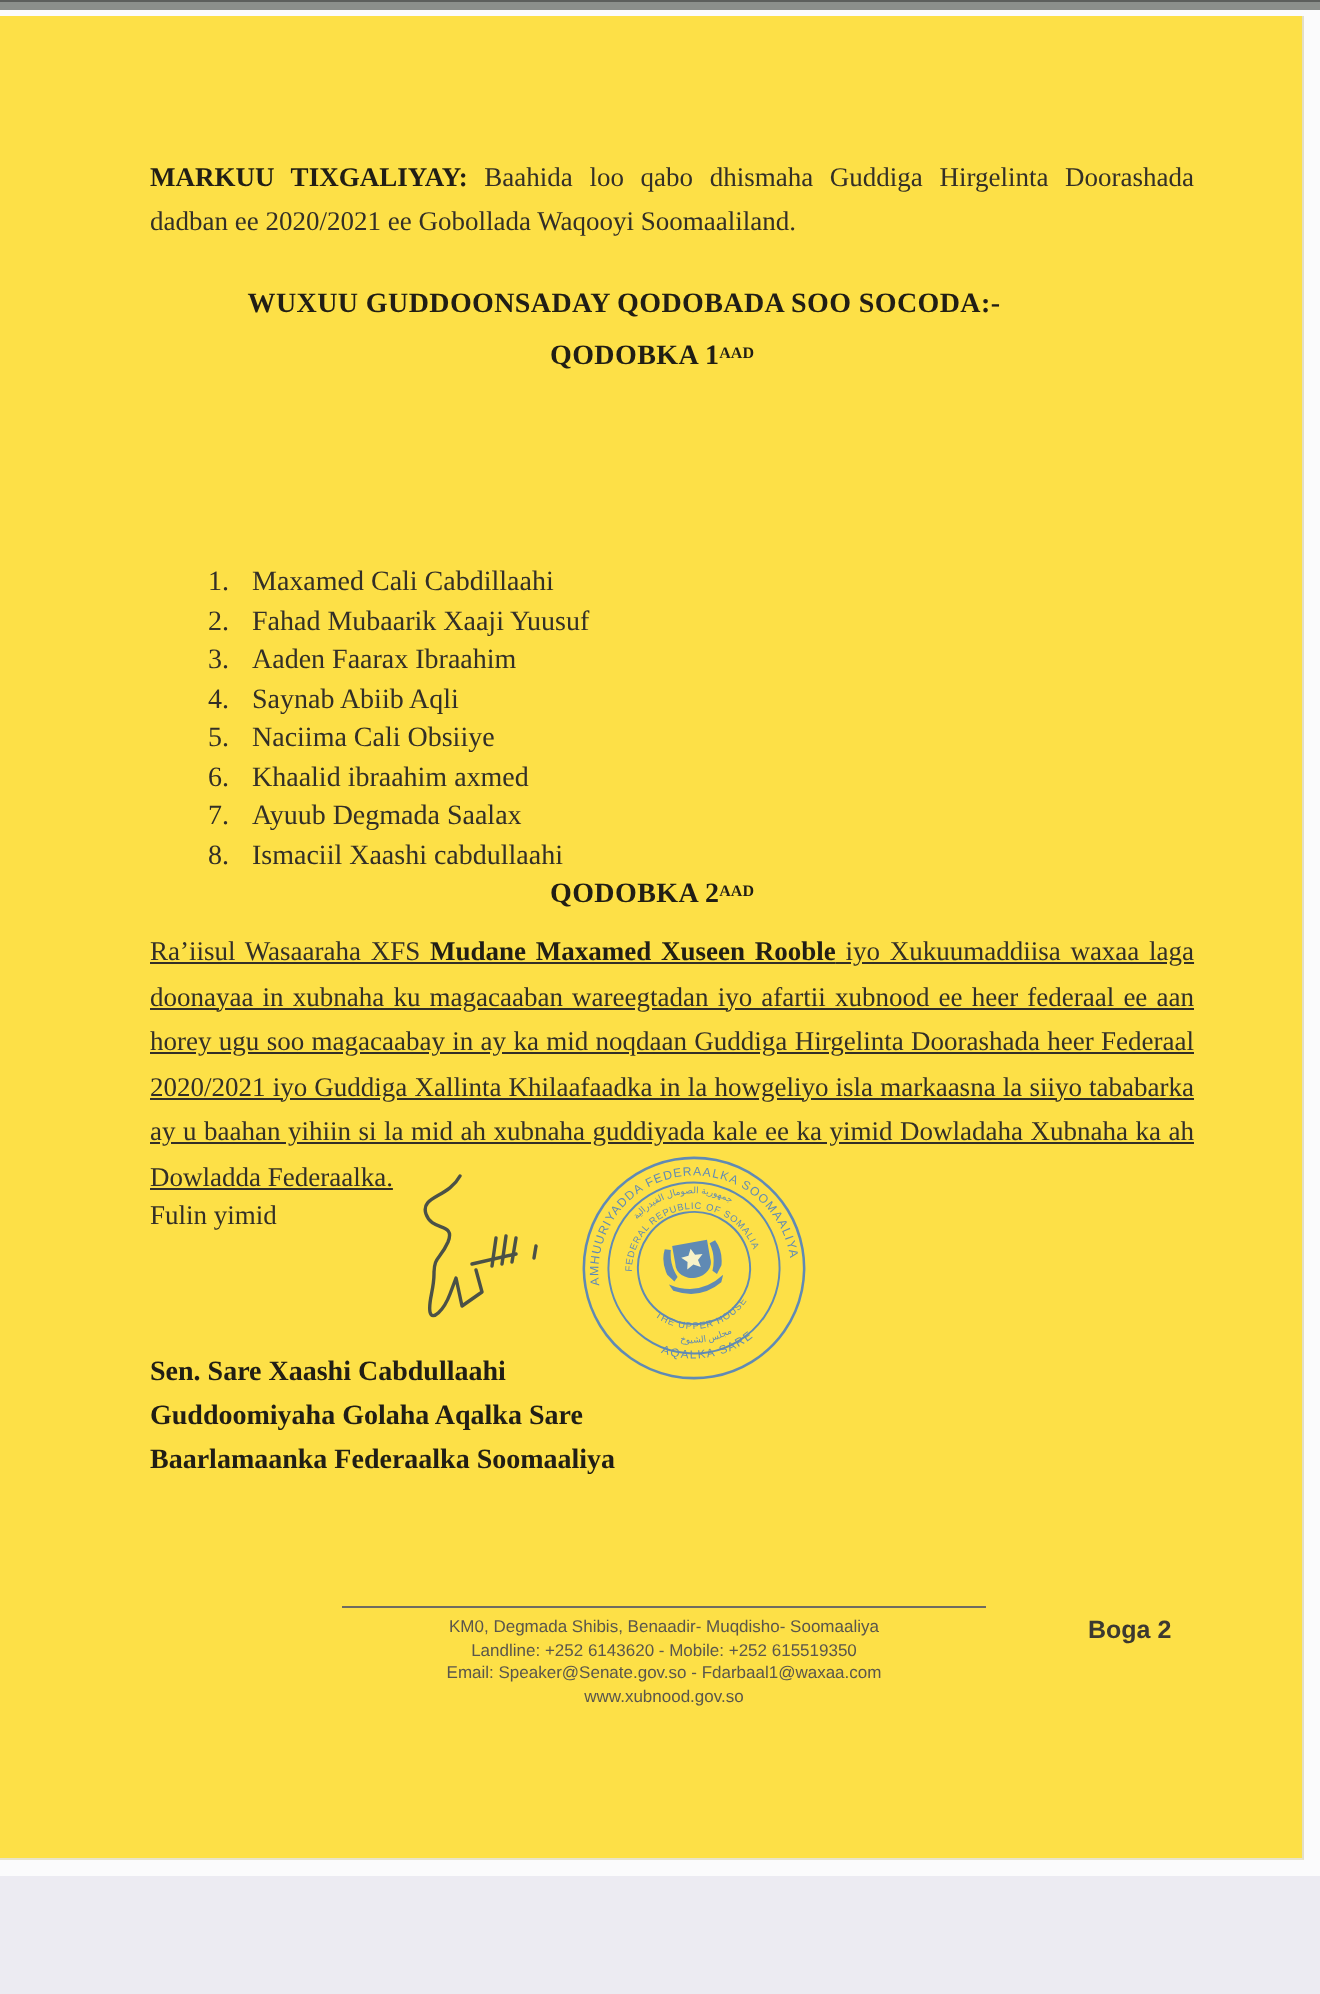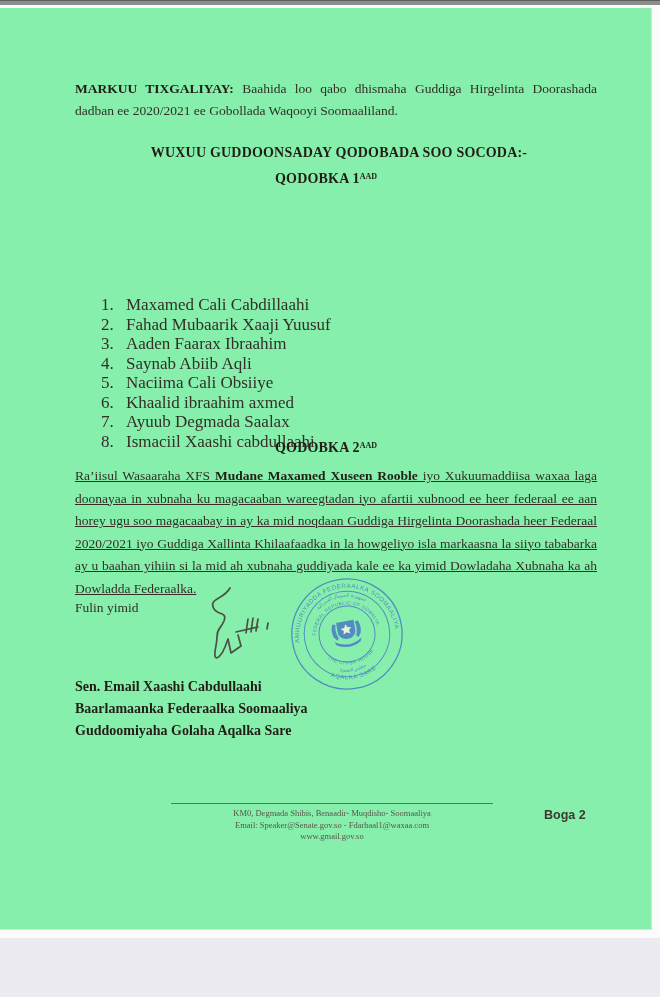--- a/index.html
+++ b/index.html
@@ -14,52 +14,51 @@
     position: absolute; top: 0; left: 0; width: 660px; height: 938px;
     background: #fbfbfc;
   }
   .top-strip {
     position: absolute; top: 0; left: 0; width: 660px; height: 5px;
     background: #8b8f8b;
     border-top: 1px solid #5c5f5c;
   }
   .paper {
     position: absolute; top: 8px; left: 0; width: 652px; height: 922px;
-    background: #86efac;
+    background: #fde047;
     border-right: 1px solid #e3dfc6;
     border-bottom: 1px solid #e8e4ca;
     color: #332f27;
   }
   .block { position: absolute; }
   .para {
     font-size: 13.5px; line-height: 22px; text-align: justify;
     color: #332f27;
   }
   .para strong, .signatory, .heading { color: #211e15; }
   .heading {
     font-weight: bold; text-align: center; font-size: 14px;
     letter-spacing: 0.2px;
   }
   .heading sup {
     font-size: 8px; vertical-align: top; position: relative; top: 1px;
     letter-spacing: 0;
     text-align: center;
   }
   ol.members {
-    font-size: 17px; line-height: 19.5px; color: #332f27;
+    font-size: 14px; line-height: 19.5px; color: #332f27;
     padding-left: 22px;
-    margin-top: 13px;
   }
   ol.members li { padding-left: 8px; }
   .closing { font-size: 13.5px; }
   .signatory { font-weight: bold; font-size: 14px; line-height: 22px; }
   .stamp-wrap { transform: rotate(-10deg); opacity: 0.88; }
   .footer-block {
     text-align: center;
-    font-family: Liberation Serif, serif;
+    font-family: Liberation Sans, sans-serif;
     font-size: 8.5px; line-height: 11.5px; color: #5a564c;
     border-top: 1.2px solid #6f6b60;
     padding-top: 4px;
   }
   .page-number {
     font-family: "Liberation Sans", "DejaVu Sans", sans-serif;
     font-weight: bold; font-size: 12.5px; color: #3c3930;
   }
 </style>
 </head>
@@ -67,21 +66,21 @@
 
 <div class="white-backing"></div>
 <div class="top-strip"></div>
 
 <div class="paper">
 
   <p class="block para" style="top:70px; left:75px; width:522px;">
     <strong>MARKUU TIXGALIYAY:</strong><span> Baahida loo qabo dhismaha Guddiga Hirgelinta Doorashada dadban ee 2020/2021 ee Gobollada Waqooyi Soomaaliland.</span>
   </p>
 
-  <div class="block heading" style="top:137px; left:78px; width:522px;">WUXUU GUDDOONSADAY QODOBADA SOO SOCODA:-</div>
+  <div class="block heading" style="top:137px; left:51px; width:522px;">WUXUU GUDDOONSADAY QODOBADA SOO SOCODA:-</div>
 
   <div class="block heading" style="top:163px; left:65px; width:522px;">
     <span>QODOBKA 1</span><sup>AAD</sup>
   </div>
 
 
   <ol class="block members" style="top:274px; left:96px; width:420px;">
     <li>Maxamed Cali Cabdillaahi</li>
     <li>Fahad Mubaarik Xaaji Yuusuf</li>
     <li>Aaden Faarax Ibraahim</li>
@@ -139,26 +138,27 @@
         <path d="M51,47 h18 v9.5 a9,7.5 0 0 1 -9,8.5 a9,7.5 0 0 1 -9,-8.5 z" fill="#4b7fc4"></path>
         <path d="M60,50 l1.7,3.4 3.8,0.4 -2.8,2.6 0.8,3.7 -3.5,-1.9 -3.5,1.9 0.8,-3.7 -2.8,-2.6 3.8,-0.4 z" fill="#f8f5da"></path>
         <path d="M47,48 q-3,6 -1,13 l3,4 2,-2 q-3,-7 -1,-14 z" fill="#4b7fc4"></path>
         <path d="M73,48 q3,6 1,13 l-3,4 -2,-2 q3,-7 1,-14 z" fill="#4b7fc4"></path>
         <path d="M46,66 q14,9 28,0 l-1.6,3.6 q-12,7 -24.8,0 z" fill="#4b7fc4"></path>
       </g>
     </svg>
   </div>
 
   <div class="block signatory" style="top:668px; left:75px;">
-    <div>Sen. Email Xaashi Cabdullaahi</div>
+    <div>Sen. Sare Xaashi Cabdullaahi</div>
+    <div>Guddoomiyaha Golaha Aqalka Sare</div>
     <div>Baarlamaanka Federaalka Soomaaliya</div>
-    <div>Guddoomiyaha Golaha Aqalka Sare</div>
   </div>
 
   <div class="block footer-block" style="top:795px; left:171px; width:322px;">
     <div>KM0, Degmada Shibis, Benaadir- Muqdisho- Soomaaliya</div>
+    <div>Landline: +252 6143620 - Mobile: +252 615519350</div>
     <div>Email: Speaker@Senate.gov.so - Fdarbaal1@waxaa.com</div>
-    <div>www.gmail.gov.so</div>
+    <div>www.xubnood.gov.so</div>
   </div>
 
   <div class="block page-number" style="top:800px; left:544px;">Boga 2</div>
 
 </div>
 
 </body></html>

